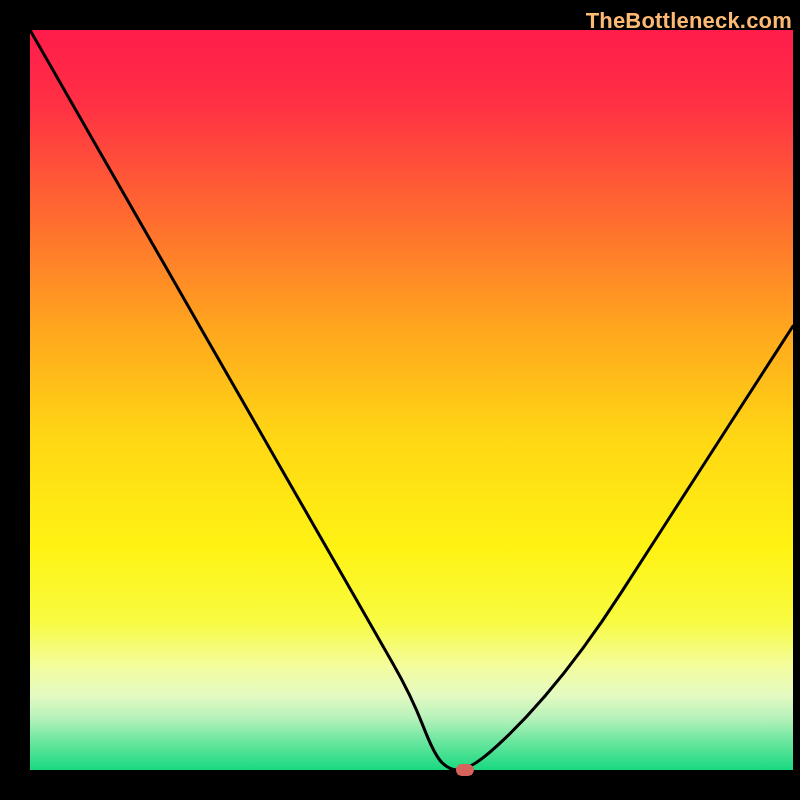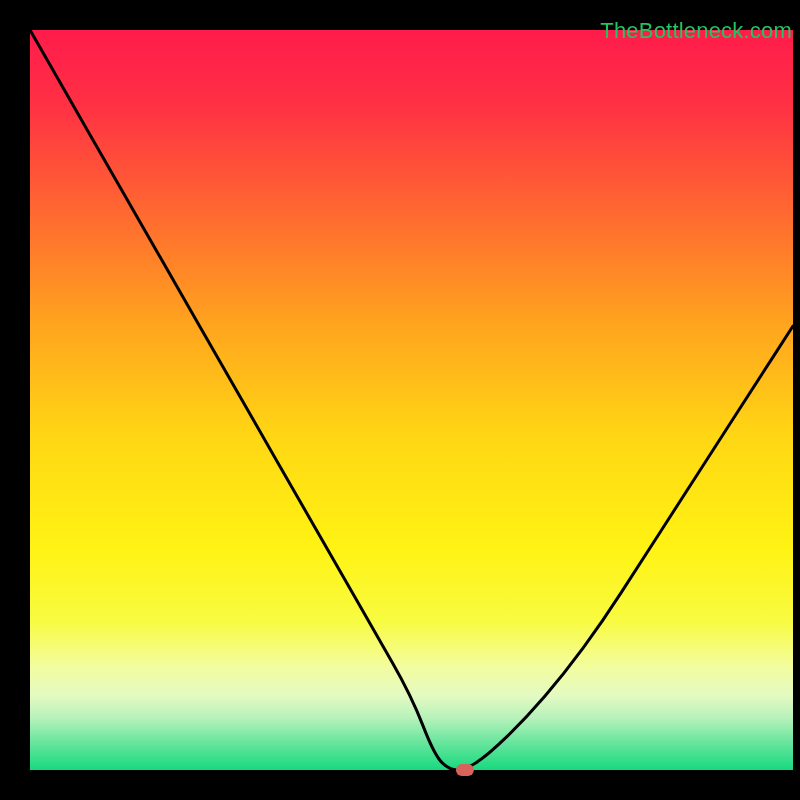--- a/index.html
+++ b/index.html
@@ -12,25 +12,25 @@
     font-family: Arial, Helvetica, sans-serif;
   }
   .frame {
     position: relative;
     width: 800px;
     height: 800px;
     background: #000;
   }
   .watermark {
     position: absolute;
-    top: 18px;
+    top: 8px;
     right: 8px;
-    color: #22c55e;
+    color: #fdba74;
     font-size: 22px;
-    font-weight: 400;
+    font-weight: 700;
     letter-spacing: 0.2px;
     z-index: 10;
   }
   svg {
     position: absolute;
     top: 0;
     left: 0;
   }
 </style>
 </head>

